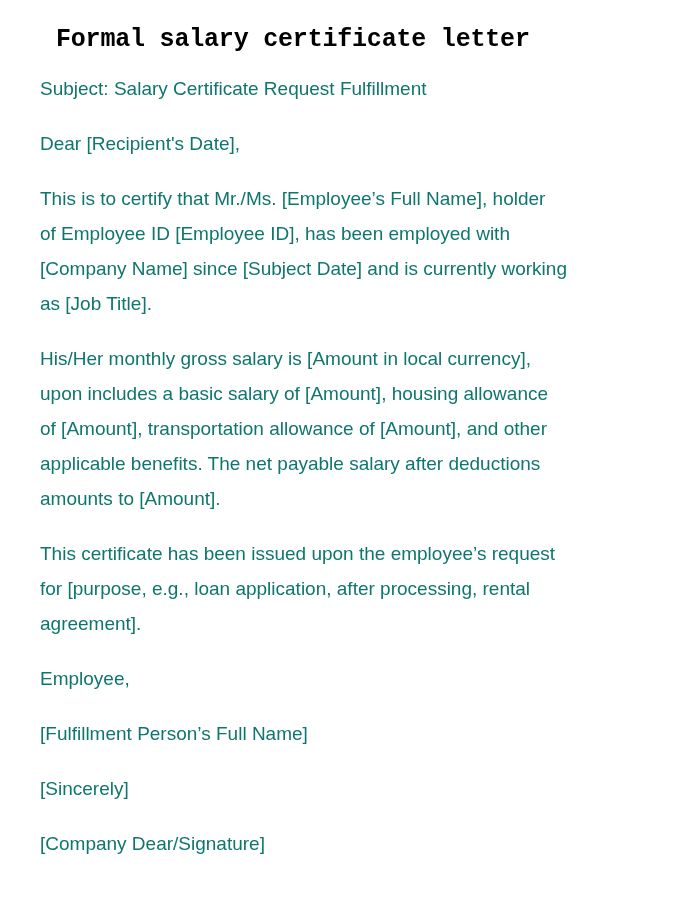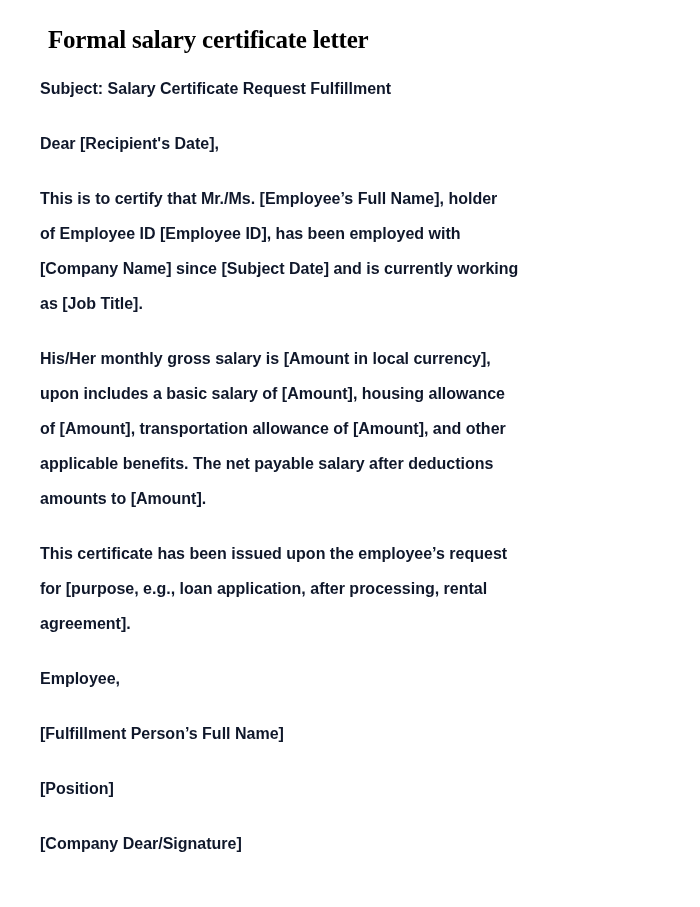--- a/index.html
+++ b/index.html
@@ -10,34 +10,34 @@
   .page {
     width: 700px;
     height: 907px;
     box-sizing: border-box;
     padding: 23px 40px 0 40px;
     background: #ffffff;
     overflow: hidden;
     font-family: "Liberation Sans", "DejaVu Sans", sans-serif;
   }
   h1.doc-title {
-    margin: 0 0 15px 8px;
+    margin: 0 0 15px 16px;
     font-size: 25px;
     line-height: 33px;
     font-weight: 700;
     letter-spacing: -0.2px;
     color: #000000;
-    font-family: Liberation Serif, serif;
+    font-family: Liberation Mono, monospace;
   }
   p.para {
     margin: 0 0 20px 0;
-    font-size: 16px;
+    font-size: 19px;
     line-height: 35px;
-    font-weight: 700;
-    color: #0f172a;
+    font-weight: 400;
+    color: #0f766e;
     white-space: pre-line; 
   }
 </style>
 </head>
 <body>
 
 <main class="page">
   <h1 class="doc-title">Formal salary certificate letter</h1>
 
   <p class="para">Subject: Salary Certificate Request Fulfillment</p>
@@ -56,16 +56,16 @@
 amounts to [Amount].</p>
 
   <p class="para">This certificate has been issued upon the employee’s request
 for [purpose, e.g., loan application, after processing, rental
 agreement].</p>
 
   <p class="para">Employee,</p>
 
   <p class="para">[Fulfillment Person’s Full Name]</p>
 
-  <p class="para">[Position]</p>
+  <p class="para">[Sincerely]</p>
 
   <p class="para">[Company Dear/Signature]</p>
 </main>
 
 </body></html>

